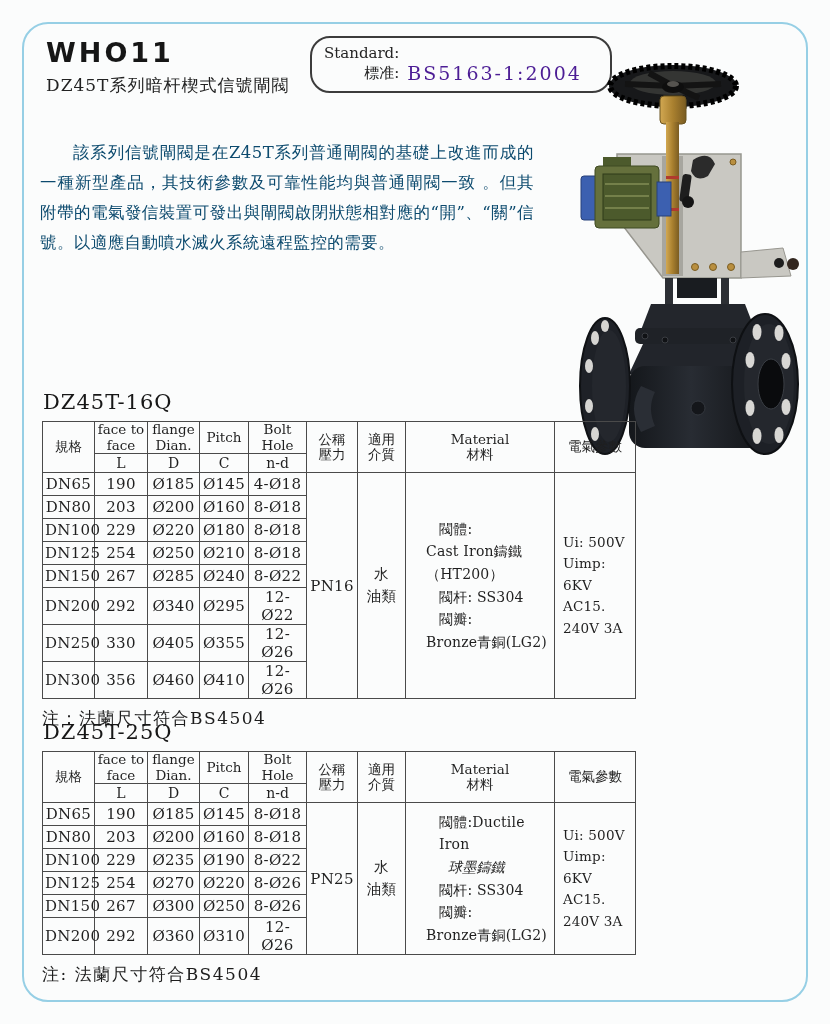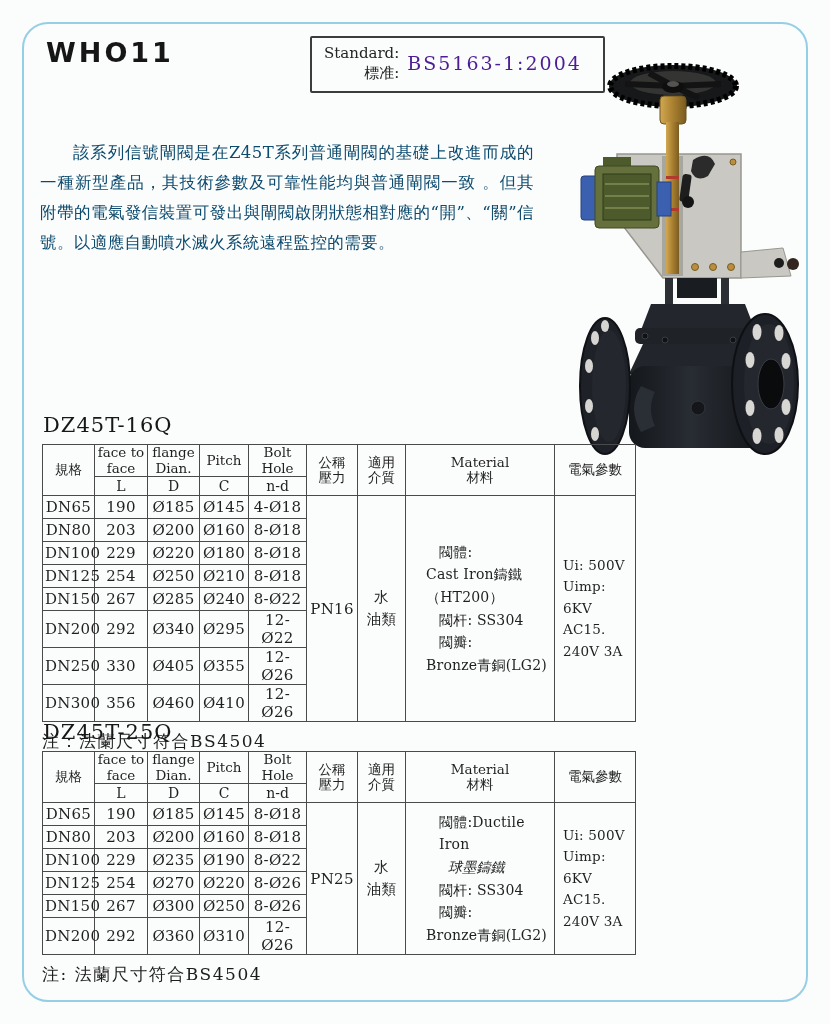--- a/index.html
+++ b/index.html
@@ -18,36 +18,36 @@
   }
   
   .hdr{position:absolute;left:46px;top:30px;width:740px;}
   .model{
     font-family:"DejaVu Sans","Liberation Sans",sans-serif;
     font-weight:700;font-size:27px;letter-spacing:3px;color:#161616;line-height:1.1;margin-top:8px;
   }
   .subtitle{font-size:17px;margin-top:6px;letter-spacing:1px;color:#222;}
   .std-box{
     position:absolute;left:264px;top:6px;
-    border:2px solid #3c3c3c;border-radius:2px;
-    padding:5px 21px 7px 12px;display:flex;align-items:center;gap:8px;
+    border:2px solid #3c3c3c;border-radius:20px;
+    padding:5px 28px 7px 12px;display:flex;align-items:flex-end;gap:8px;
     background:transparent;
   }
   .std-labels{text-align:right;font-size:15px;line-height:1.35;color:#242424;}
   .std-value{font-size:19px;letter-spacing:2px;color:#4c1d95;white-space:nowrap;}
   
   .intro{position:absolute;left:40px;top:138px;width:494px;}
   .intro p{
     margin:0 0 2px 0;font-size:16.5px;line-height:1.82;
     text-align:justify;text-indent:2em;letter-spacing:0.4px;color:#0c4a6e;
   }
   
   .valve{position:absolute;left:545px;top:56px;}
   
-  .spec1{position:absolute;left:42px;top:413px;}
+  .spec1{position:absolute;left:42px;top:390px;}
   .spec2{position:absolute;left:42px;top:720px;}
   .tbl-title{font-size:21px;letter-spacing:1px;margin:0 0 7px 1px;font-weight:400;color:#171717;}
   table{border-collapse:collapse;table-layout:fixed;width:593px;background:transparent;}
   col.c-spec{width:52px}col.c-l{width:53px}col.c-d{width:52px}col.c-c{width:49px}
   col.c-nd{width:58px}col.c-pn{width:51px}col.c-med{width:48px}
   col.c-mat{width:149px}col.c-el{width:81px}
   th,td{
     border:1px solid #4a4a4a;text-align:center;vertical-align:middle;
     font-weight:400;padding:0 2px;color:#1f1f1f;background:transparent;
   }
@@ -64,20 +64,21 @@
   .note{font-size:17px;letter-spacing:1.5px;margin-top:8px;color:#1d1d1d;}
 </style>
 </head>
 <body>
 
 <div class="page">
   <div class="page-border"></div>
 
   <div class="hdr">
     <div class="model">WHO11</div>
+    <div class="subtitle">DZ45T系列暗杆楔式信號閘閥</div>
     <div class="std-box">
       <div class="std-labels">
         <div>Standard:</div>
         <div>標准:</div>
       </div>
       <div class="std-value">BS5163-1:2004</div>
     </div>
   </div>
 
   <div class="intro">

